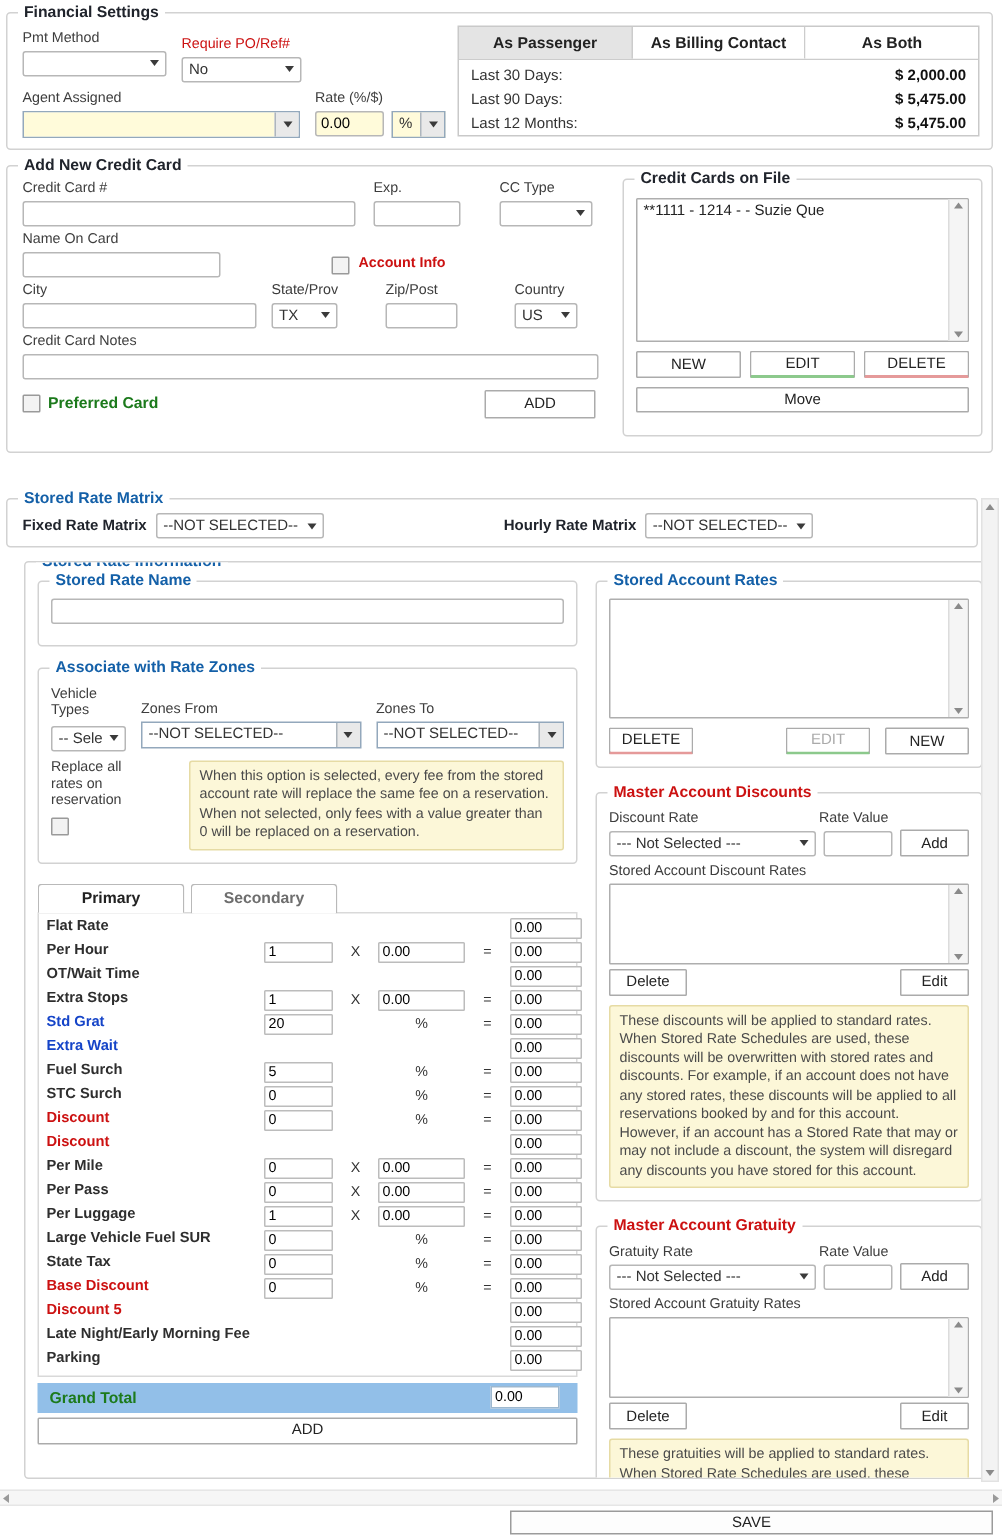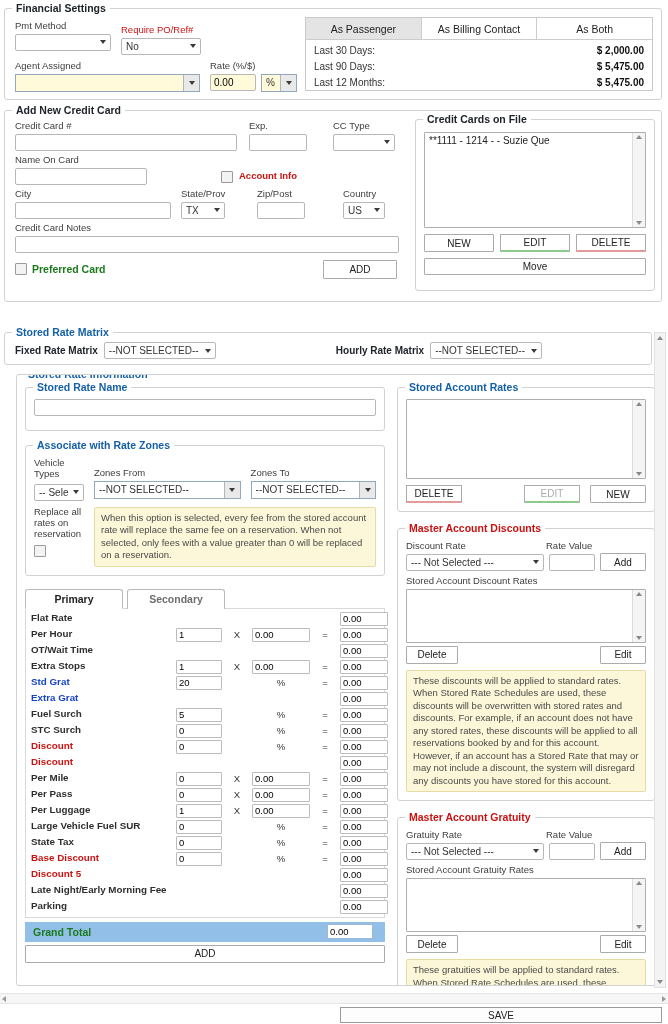--- a/index.html
+++ b/index.html
@@ -41,21 +41,21 @@
   .lb-items { flex:1; padding:2px 4px; font-size:10px; color:#222; overflow:hidden; }
   .lb-scroll { width:13px; border-left:1px solid #dcdcdc; background:#f5f5f5; display:flex; flex-direction:column; justify-content:space-between; align-items:center; padding:2px 0; }
 
   
   #financial-settings { position:absolute; left:4px; top:8px; width:658px; height:92px; display:flex; }
   .fin-left { width:300px; padding:12px 8px 6px 10px; }
   .fin-row { display:flex; gap:10px; }
   .field { display:flex; flex-direction:column; }
   #summary-panel { width:348px; margin:8px 6px 8px 0; border:1px solid #c9c9c9; background:#fff; font-size:10px; }
   #summary-tabs { display:flex; border-bottom:1px solid #cccccc; height:22px; }
-  .sum-tab { flex:1; display:flex; align-items:center; justify-content:center; font-weight:normal; color:#222; font-size:10.5px; border-right:1px solid #cccccc; background:#fff; }
+  .sum-tab { flex:1; display:flex; align-items:center; justify-content:center; font-weight:bold; color:#222; font-size:10.5px; border-right:1px solid #cccccc; background:#fff; }
   .sum-tab:last-child { border-right:none; }
   .sum-tab.active { background:#e4e4e4; }
   .sum-row { display:flex; justify-content:space-between; padding:1px 8px; line-height:14px; }
   .sum-val { font-weight:bold; color:#111; }
 
   
   #add-credit-card { position:absolute; left:4px; top:110px; width:658px; height:192px; display:flex; }
   .cc-left { width:404px; padding:10px 8px 6px 10px; }
   .cc-row { display:flex; margin-bottom:4px; }
   #cards-on-file { margin:8px 6px 0 6px; width:240px; height:172px; padding:12px 8px 6px 8px; }
@@ -307,21 +307,21 @@
                 <span class="tri-d"></span>
               </span>
           </div>
         </div>
       </div>
       <div class="replace-row">
         <div style="width:52px;">
           <span class="flabel">Replace all rates on reservation</span>
           <span class="checkbox" style="margin-top:3px;"></span>
         </div>
-        <div class="note" style="flex:1;">When this option is selected, every fee from the stored account rate will replace the same fee on a reservation. When not selected, only fees with a value greater than 0 will be replaced on a reservation.</div>
+        <div class="note" style="flex:1;margin-left:32px;">When this option is selected, every fee from the stored account rate will replace the same fee on a reservation. When not selected, only fees with a value greater than 0 will be replaced on a reservation.</div>
       </div>
     </div>
 
     <div id="rate-tabs">
       <div class="rtab active">Primary</div>
       <div class="rtab inactive">Secondary</div>
     </div>
 
     <div id="rate-table">
       <div id="rate-rows">
@@ -359,21 +359,21 @@
           </div>
           <div class="rate-row">
             <div class="rlabel c-blue">Std Grat</div>
             <input class="tin" value="20" style="">
             <div></div>
             <div class="sym">%</div>
             <div class="sym">=</div>
             <input class="tin" value="0.00" style="">
           </div>
           <div class="rate-row">
-            <div class="rlabel c-blue">Extra Grat</div>
+            <div class="rlabel c-blue">Extra Wait</div>
             <div></div>
             <div></div>
             <div></div>
             <div></div>
             <input class="tin" value="0.00" style="">
           </div>
           <div class="rate-row">
             <div class="rlabel c-default">Fuel Surch</div>
             <input class="tin" value="5" style="">
             <div></div>

